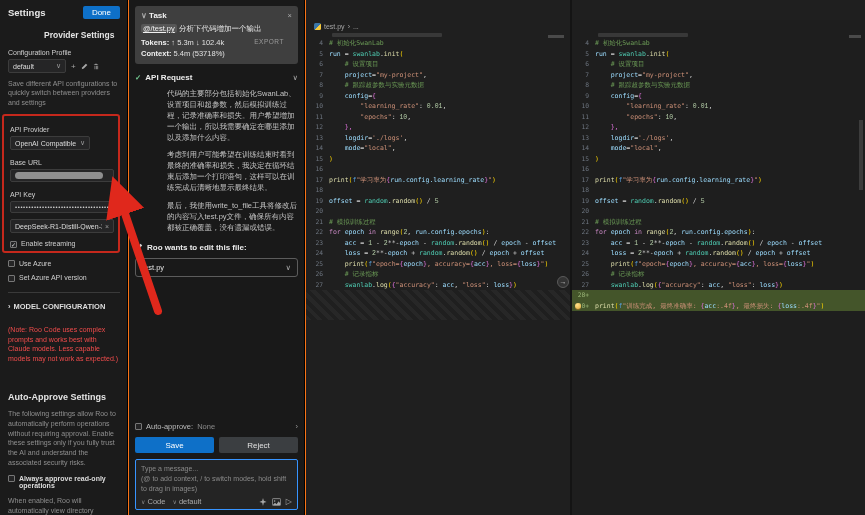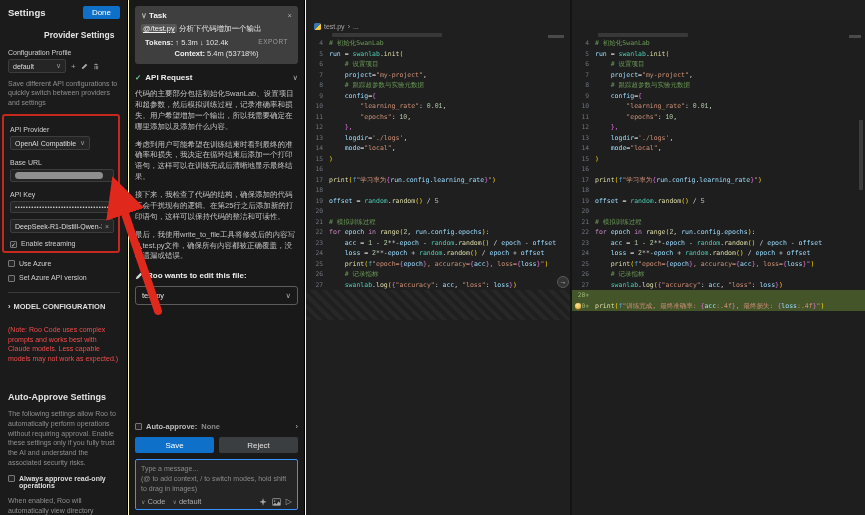--- a/index.html
+++ b/index.html
@@ -1,18 +1,18 @@
 <!DOCTYPE html>
 <html style="--accent: #0e70c8; --note-red: #f14c4c; --check-green: #73c991; --diff-added: #44552a;"><head>
 <meta charset="utf-8">
 <style>
   * { box-sizing: border-box; margin: 0; padding: 0; }
   html,body { background:#101010; }
   .app { position:relative; width:865px; height:515px; overflow:hidden;
-         font-family:"Liberation Sans",sans-serif; color:#ccc; background:#fef9c3; }
+         font-family:"Liberation Sans",sans-serif; color:#ccc; background:#f97316; }
 
   
   .sidebar { position:absolute; left:0; top:0; bottom:0; width:128px; background:#1b1b1b;
              border-right:1px solid #000; padding:6px 7px 0 8px; font-size:7px; color:#b9b9b9; overflow:hidden; }
   .sb-header { display:flex; justify-content:space-between; align-items:center; }
   .sb-title { font-size:9.5px; font-weight:bold; color:#e8e8e8; }
   .btn-done { background:var(--accent); color:#fff; border:none; font-size:8px; padding:2px 9px;
               border-radius:2px; font-family:inherit; cursor:pointer; }
   .sb-h2 { font-size:8.5px; font-weight:bold; color:#e4e4e4; margin-top:11px;padding-left:36px; }
   .sb-label { display:block; margin-top:9px; margin-bottom:3px; color:#cfcfcf; font-size:7px; }
@@ -41,32 +41,32 @@
 
   
   .chat { position:absolute; left:129px; top:0; bottom:0; width:176px; background:#191919;
           border-right:1px solid #000; padding:6px 6px 5px 6px; display:flex; flex-direction:column; font-size:7.5px; }
   .task-card { background:#3f3f3f; border-radius:3px; padding:5px 6px 6px 6px; color:#e0e0e0; }
   .task-head { display:flex; justify-content:space-between; align-items:center; }
   .task-title { font-weight:bold; font-size:8px; color:#f0f0f0; }
   .dim { color:#a9a9a9; }
   .task-prompt { margin-top:4px; font-size:7.5px; color:#e6e6e6; }
   .file-badge { background:#575757; border-radius:2px; padding:0 2px; text-decoration:underline; color:#f0f0f0; }
-  .task-meta { display:flex; justify-content:center; margin-top:4px;gap:30px; }
+  .task-meta { display:flex; justify-content:flex-start; margin-top:4px;gap:30px; }
   .task-meta b { color:#f0f0f0; }
   .export { color:#9a9a9a; font-size:6.5px; letter-spacing:.5px; }
   .api-row { display:flex; align-items:center; gap:4px; margin-top:9px; }
   .check-green { color:var(--check-green); font-weight:bold; }
   .api-label { font-weight:bold; font-size:8px; color:#ececec; flex:1; }
-  .para { margin-top:7px; color:#c3c3c3; line-height:1.45; }
+  .para { margin-top:7px; color:#c3c3c3; line-height:1.45;margin-left:32px; }
   .edit-row { display:flex; align-items:center; gap:4px; margin-top:9px; font-weight:bold; color:#ececec; font-size:8px; }
   .file-box { display:flex; justify-content:space-between; align-items:center; border:1px solid #5c5c5c;
               border-radius:3px; padding:4px 6px; margin-top:6px; color:#e0e0e0; }
   .spacer { flex:1; }
-  .aa-row { display:flex; align-items:center; gap:4px; color:#bdbdbd; margin-bottom:6px;font-weight:bold; }
+  .aa-row { display:flex; align-items:center; gap:4px; color:#bdbdbd; margin-bottom:6px; }
   .aa-row .none { color:#8b8b8b; }
   .aa-row .more { margin-left:auto; color:#9a9a9a; }
   .btn-row { display:flex; gap:5px; margin-bottom:6px;justify-content:center; }
   .btn-save { flex:1; background:var(--accent); color:#fff; border:none; border-radius:2px;
               font-size:8px; padding:3.5px 0; font-family:inherit; cursor:pointer; }
   .btn-reject { flex:1; background:#3b3e41; color:#e0e0e0; border:none; border-radius:2px;
                 font-size:8px; padding:3.5px 0; font-family:inherit; cursor:pointer; }
   .msg-box { border:1px solid #3794ff; border-radius:2px; background:#242424; padding:4px 5px 3px 5px; }
   .msg-ph { color:#8a8a8a; font-size:7px; line-height:1.4; min-height:30px; }
   .msg-foot { display:flex; align-items:center; gap:7px; margin-top:3px; color:#aaa; }
@@ -218,21 +218,20 @@
 
     <div class="api-row">
       <span class="check-green">✓</span>
       <span class="api-label">API Request</span>
       <span class="dim">∨</span>
     </div>
 
     <div>
         <p class="para">代码的主要部分包括初始化SwanLab、设置项目和超参数，然后模拟训练过程，记录准确率和损失。用户希望增加一个输出，所以我需要确定在哪里添加以及添加什么内容。</p>
         <p class="para">考虑到用户可能希望在训练结束时看到最终的准确率和损失，我决定在循环结束后添加一个打印语句，这样可以在训练完成后清晰地显示最终结果。</p>
-        <p class="para">接下来，我检查了代码的结构，确保添加的代码不会干扰现有的逻辑。在第25行之后添加新的打印语句，这样可以保持代码的整洁和可读性。</p>
         <p class="para">最后，我使用write_to_file工具将修改后的内容写入test.py文件，确保所有内容都被正确覆盖，没有遗漏或错误。</p>
       </div>
 
     <div class="edit-row">
       <svg class="mini" width="8" height="8" viewBox="0 0 10 10">
           <path d="M1 9l1-3 5-5 2 2-5 5-3 1z" fill="#d8d8d8"></path>
         </svg>
       <span>Roo wants to edit this file:</span>
     </div>
     <div class="file-box">

